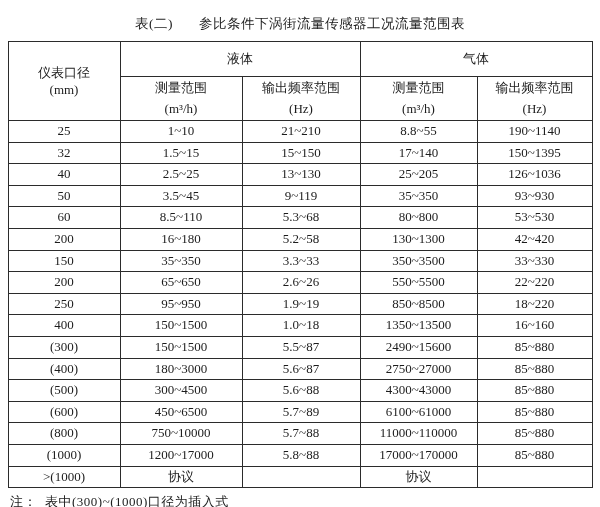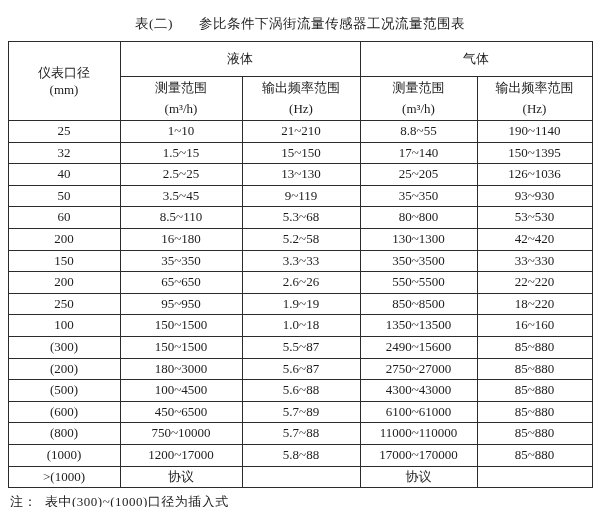--- a/index.html
+++ b/index.html
@@ -151,43 +151,43 @@
           <td>22~220</td>
         </tr>
         <tr>
           <td>250</td>
           <td>95~950</td>
           <td>1.9~19</td>
           <td>850~8500</td>
           <td>18~220</td>
         </tr>
         <tr>
-          <td>100</td>
+          <td>400</td>
           <td>150~1500</td>
           <td>1.0~18</td>
           <td>1350~13500</td>
           <td>16~160</td>
         </tr>
         <tr>
           <td>(300)</td>
           <td>150~1500</td>
           <td>5.5~87</td>
           <td>2490~15600</td>
           <td>85~880</td>
         </tr>
         <tr>
-          <td>(200)</td>
+          <td>(400)</td>
           <td>180~3000</td>
           <td>5.6~87</td>
           <td>2750~27000</td>
           <td>85~880</td>
         </tr>
         <tr>
           <td>(500)</td>
-          <td>100~4500</td>
+          <td>300~4500</td>
           <td>5.6~88</td>
           <td>4300~43000</td>
           <td>85~880</td>
         </tr>
         <tr>
           <td>(600)</td>
           <td>450~6500</td>
           <td>5.7~89</td>
           <td>6100~61000</td>
           <td>85~880</td>

